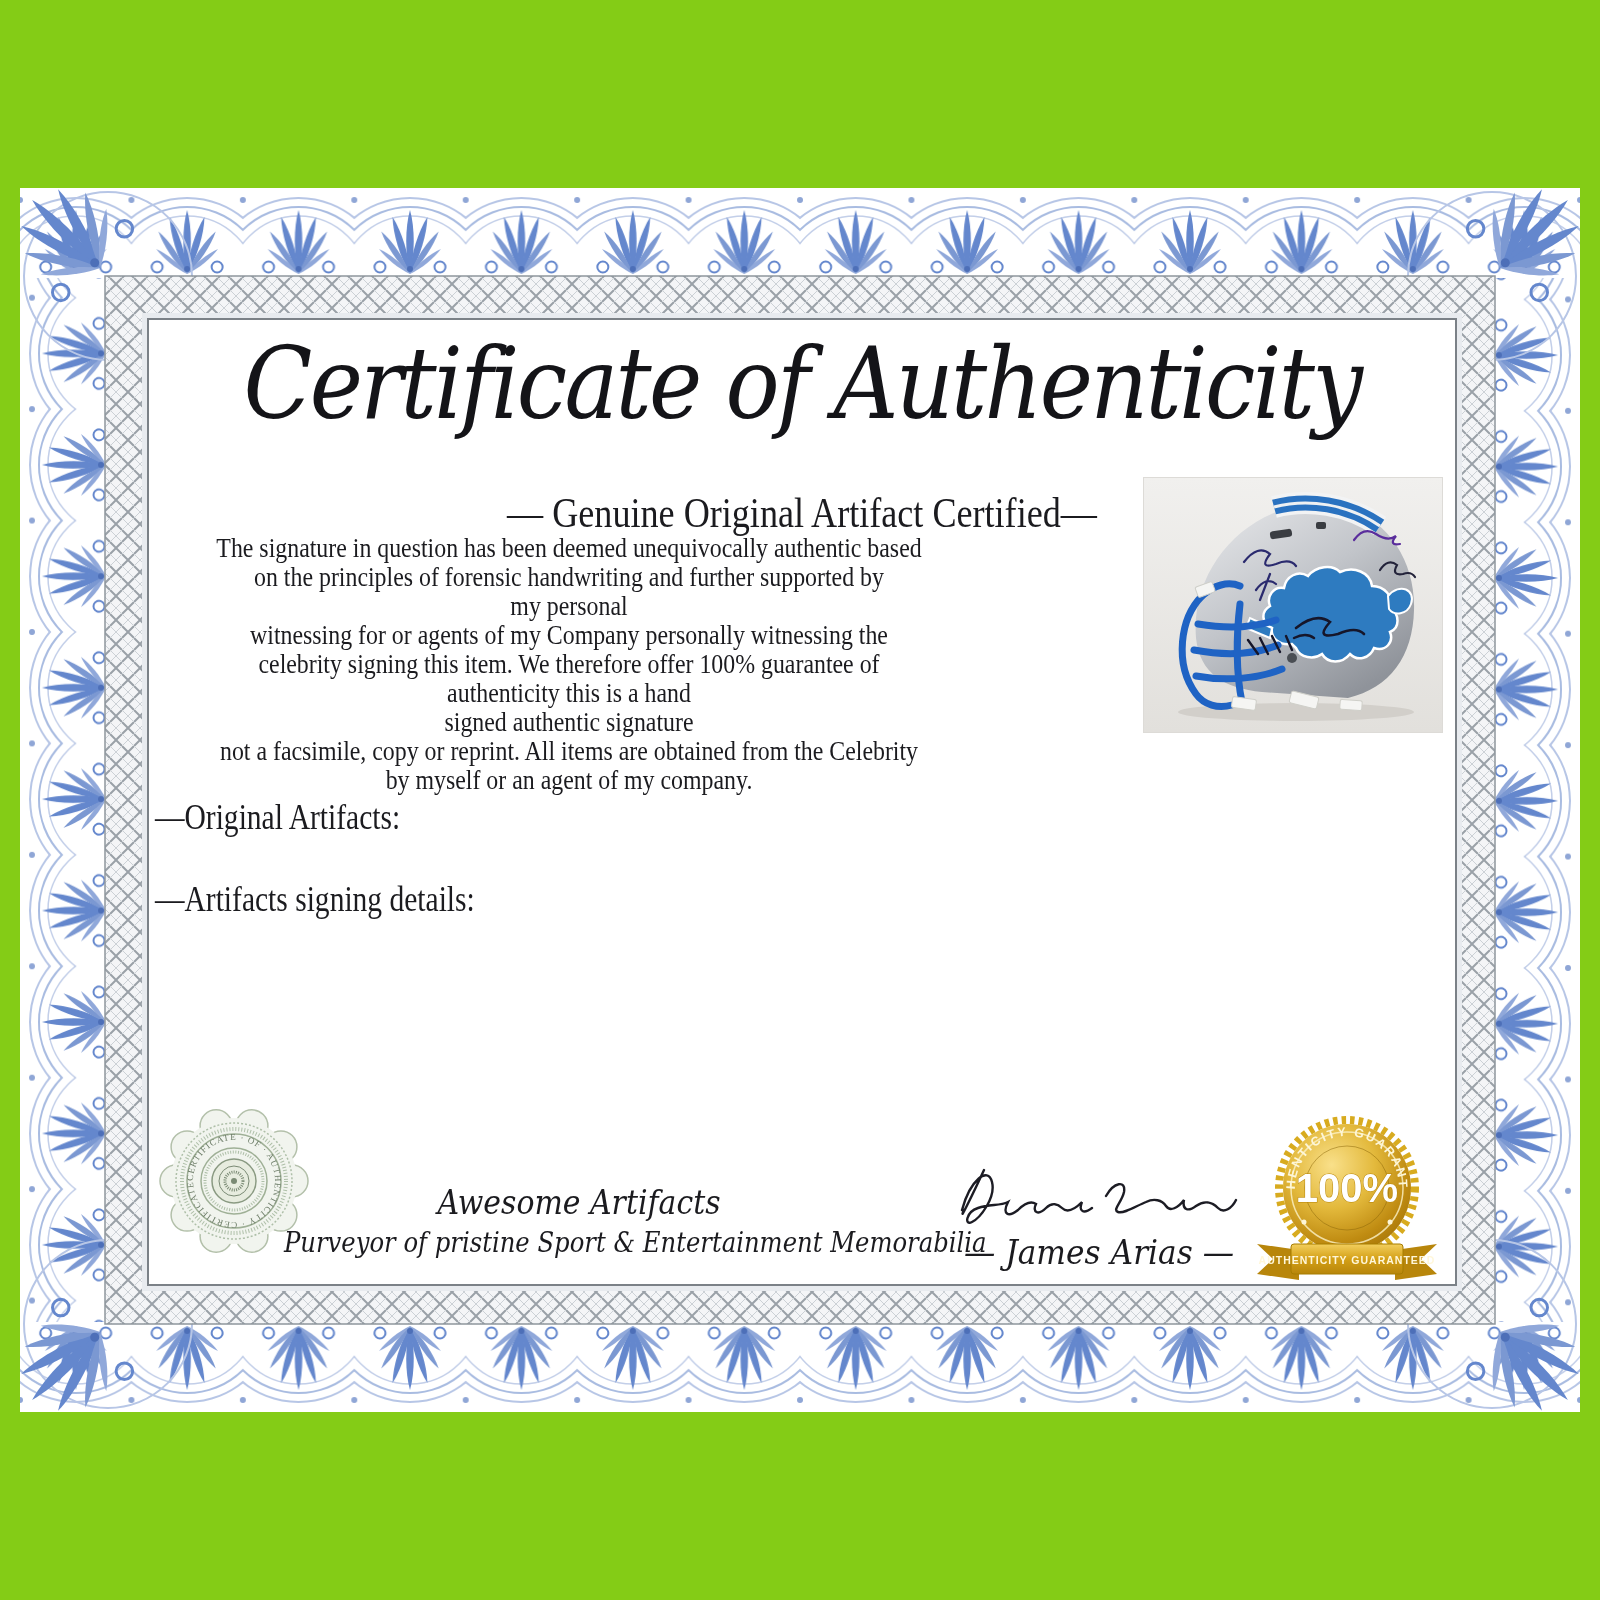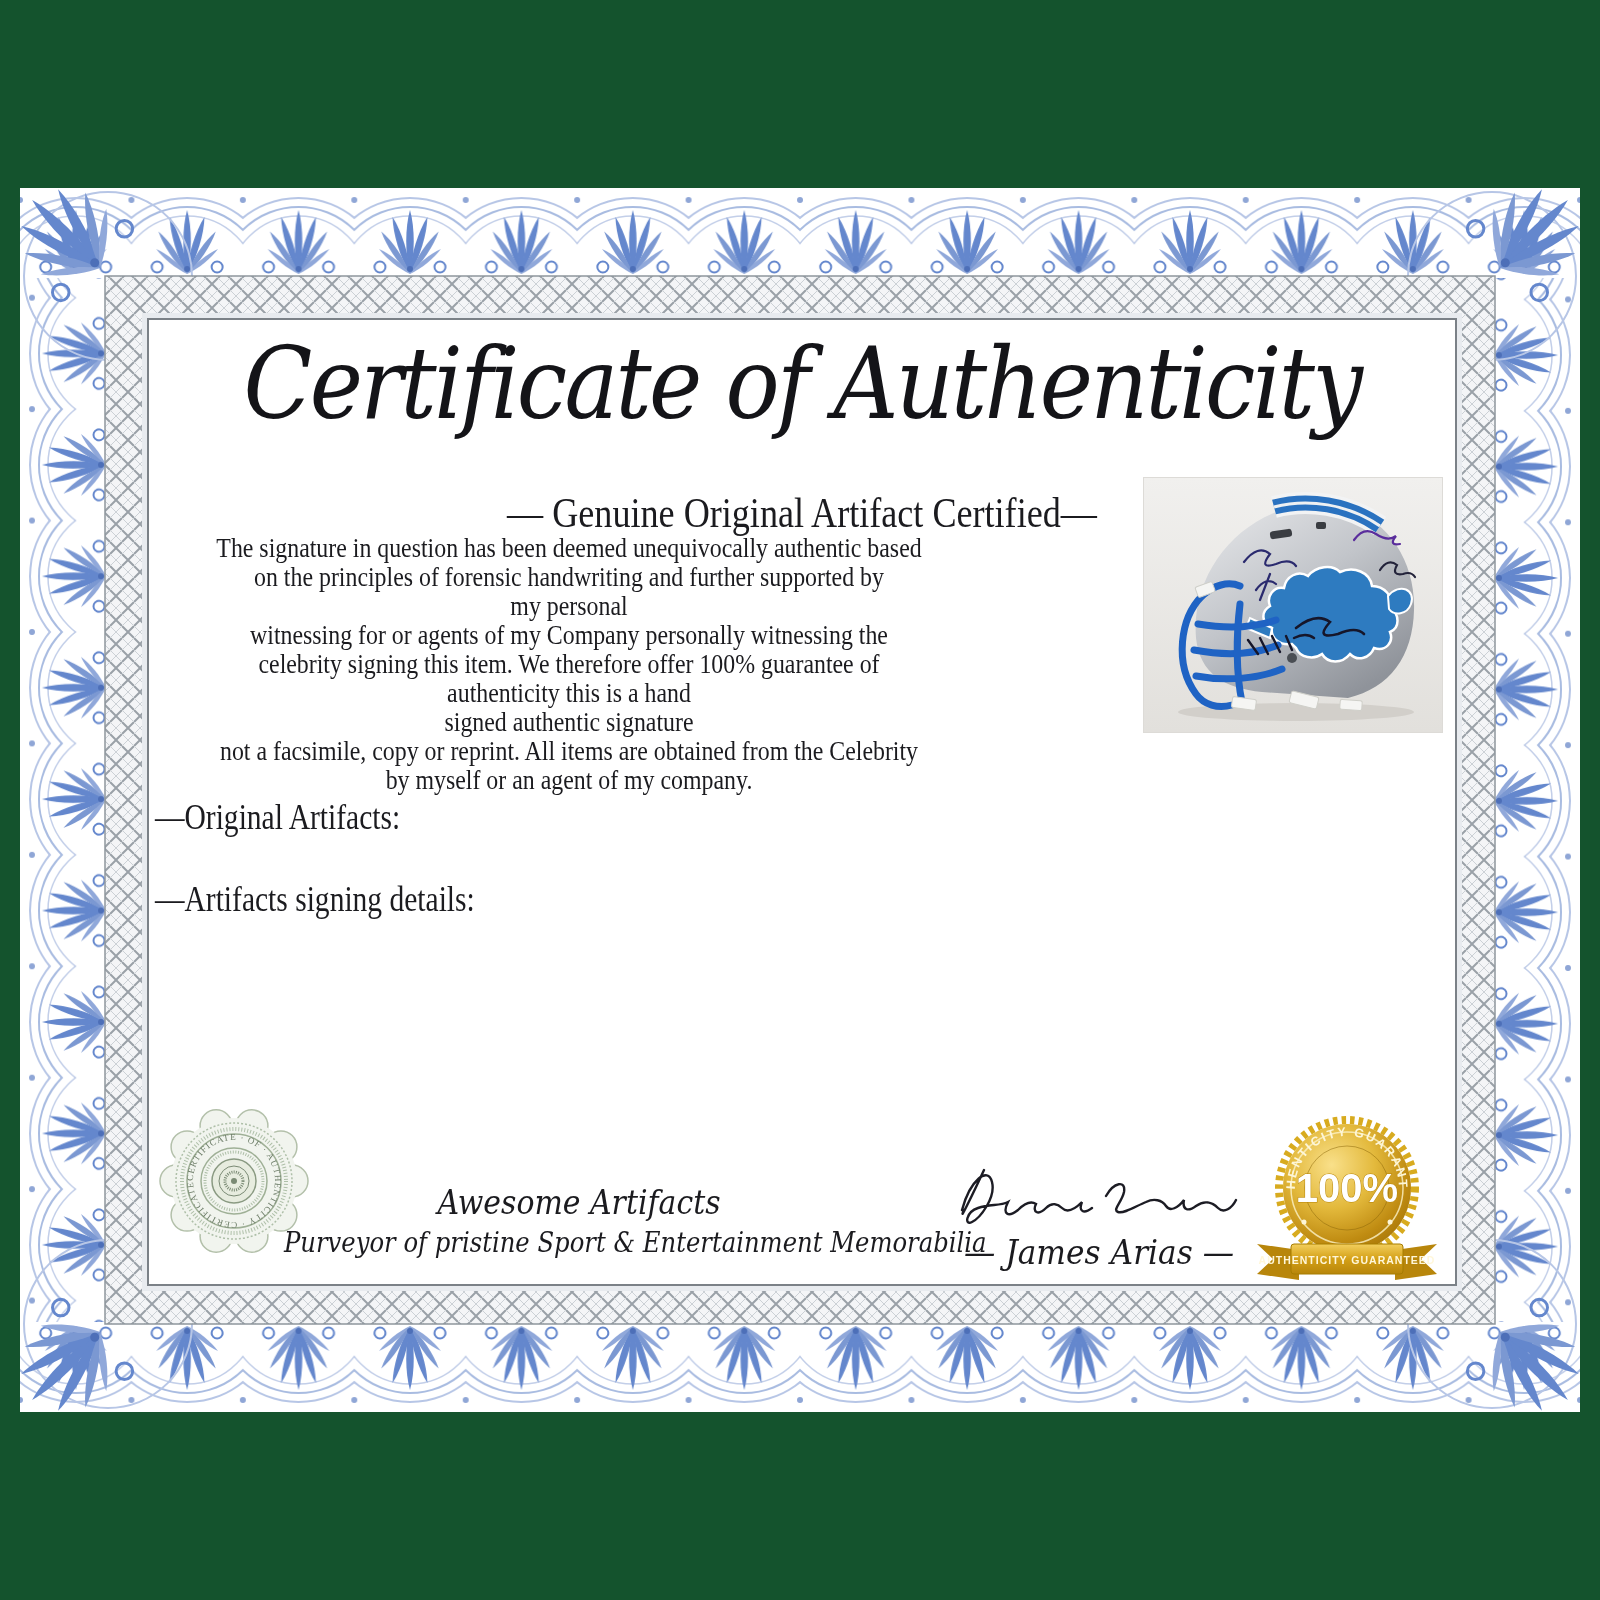--- a/index.html
+++ b/index.html
@@ -1,16 +1,16 @@
 <!DOCTYPE html>
 <html><head>
 <meta charset="utf-8">
 <style>
   html,body{margin:0;padding:0;background:#ffffff;}
-  .page{position:relative;width:1600px;height:1600px;background:#14532d;overflow:hidden;
+  .page{position:relative;width:1600px;height:1600px;background:#84cc16;overflow:hidden;
         font-family:"Liberation Serif",serif;color:#1b1b1f;}
   .certificate{position:absolute;left:20px;top:188px;width:1560px;height:1224px;}
   .border-svg{position:absolute;left:0;top:0;}
   .content{position:absolute;left:127px;top:130px;width:1306px;height:964px;background:#ffffff;
            border:2px solid #7b8187;outline:5px solid #e8ebef;}
   .title{position:absolute;top:6px;left:0;right:0;text-align:center;
          font:italic 100px/1.15 "DejaVu Serif",serif;letter-spacing:-3px;
          transform:scaleX(0.9);color:#141418;white-space:nowrap;}
   .subtitle{position:absolute;top:172px;left:0;right:0;text-align:center;
             font:42px/1 "Liberation Serif",serif;transform:scaleX(0.86);white-space:nowrap;}

